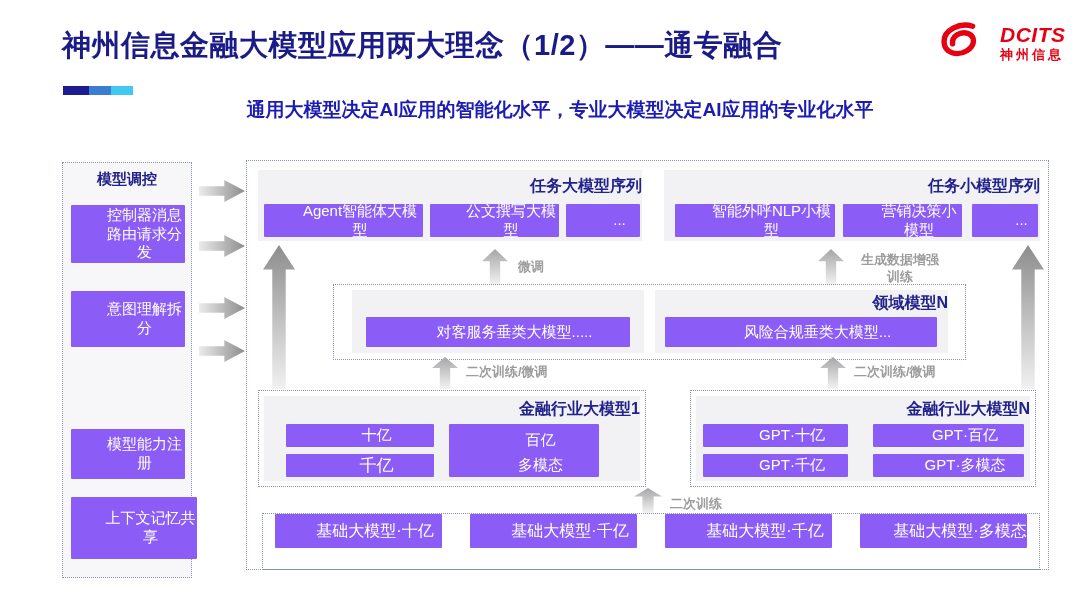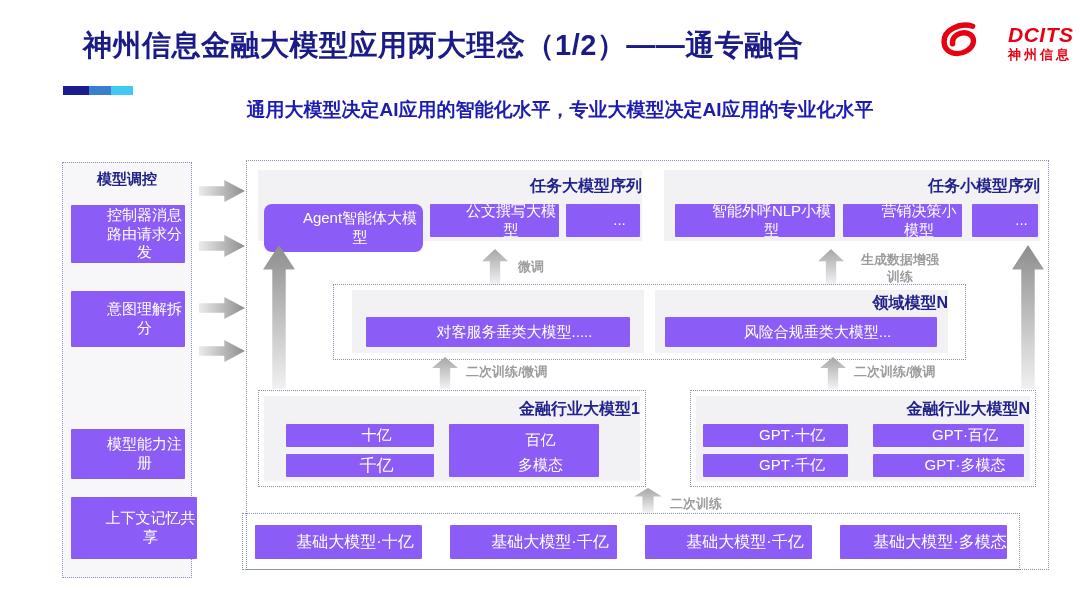--- a/index.html
+++ b/index.html
@@ -34,29 +34,29 @@
     clip-path:polygon(50% 0%,100% 34%,70% 34%,70% 100%,30% 100%,30% 34%,0% 34%);
   }
   .logo-brand{font-size:21px;font-weight:bold;font-style:italic;color:#e60012;line-height:1;letter-spacing:0.5px;}
   .logo-cn{font-size:13px;font-weight:bold;color:#e60012;letter-spacing:3px;line-height:1;margin-top:3px;}
 </style>
 </head>
 <body>
 
 <div class="stage">
 
-  <div class="abs page-title" style="left:62px;top:26px;margin-left:21px;">神州信息金融大模型应用两大理念（1/2）——通专融合</div>
+  <div class="abs page-title" style="left:62px;top:26px;">神州信息金融大模型应用两大理念（1/2）——通专融合</div>
 
   <div class="abs" style="left:63px;top:86px;">
     <span class="grad-seg" style="width:26px;background:#1c1c90;"></span><span class="grad-seg" style="width:22px;background:#3a7ed2;"></span><span class="grad-seg" style="width:22px;background:#41c9f3;"></span>
   </div>
 
   <div class="abs subtitle" style="left:40px;top:97px;width:1040px;">通用大模型决定AI应用的智能化水平，专业大模型决定AI应用的专业化水平</div>
 
-  <div class="abs" style="left:938px;top:20px;display:flex;align-items:center;gap:20px;">
+  <div class="abs" style="left:938px;top:20px;display:flex;align-items:center;gap:12px;">
     <svg width="50" height="44" viewBox="0 0 50 44">
       <g transform="rotate(-18 25 22)">
         <path d="M 39 10 C 28 2, 10 5, 7 16 C 4 27, 15 34, 26 31.5 C 35 29.5, 39 21, 32.5 15.5 C 26 10.5, 16 13, 14.5 20.5" stroke="#e60012" stroke-width="5.4" fill="none" stroke-linecap="round"></path>
       </g>
     </svg>
     <div>
       <div class="logo-brand">DCITS</div>
       <div class="logo-cn">神州信息</div>
     </div>
   </div>
@@ -71,21 +71,21 @@
 
   <div class="abs h-arrow" style="left:199px;top:178px;"></div>
   <div class="abs h-arrow" style="left:199px;top:233px;"></div>
   <div class="abs h-arrow" style="left:199px;top:295px;"></div>
   <div class="abs h-arrow" style="left:199px;top:338px;"></div>
 
   <div class="abs dotted" style="left:246px;top:160px;width:803px;height:410px;"></div>
 
   <div class="abs panel" style="left:258px;top:170px;width:384px;height:71px;">
     <div class="abs hdr" style="left:0;top:6px;width:100%;">任务大模型序列</div>
-    <div class="abs box-blue" style="left:6px;top:34px;width:159px;height:48px;font-size:15px;border-radius:8px;">Agent智能体大模型</div>
+    <div class="abs box-blue" style="left:6px;top:34px;width:159px;height:33px;font-size:15px;">Agent智能体大模型</div>
     <div class="abs box-blue" style="left:172px;top:34px;width:129px;height:33px;font-size:15px;">公文撰写大模型</div>
     <div class="abs box-blue" style="left:308px;top:34px;width:74px;height:33px;font-size:15px;">...</div>
   </div>
 
   <div class="abs panel" style="left:664px;top:170px;width:376px;height:71px;">
     <div class="abs hdr" style="left:0;top:6px;width:100%;">任务小模型序列</div>
     <div class="abs box-blue" style="left:179px;top:34px;width:119px;height:33px;font-size:15px;">营销决策小模型</div>
     <div class="abs box-blue" style="left:11px;top:34px;width:160px;height:33px;font-size:15px;">智能外呼NLP小模型</div>
     <div class="abs box-blue" style="left:308px;top:34px;width:66px;height:33px;font-size:15px;">...</div>
   </div>
@@ -131,20 +131,20 @@
       <div class="abs box-blue" style="left:7px;top:28px;width:145px;height:23px;font-size:15px;">GPT·十亿</div>
       <div class="abs box-blue" style="left:177px;top:28px;width:151px;height:23px;font-size:15px;">GPT·百亿</div>
       <div class="abs box-blue" style="left:7px;top:58px;width:145px;height:23px;font-size:15px;">GPT·千亿</div>
       <div class="abs box-blue" style="left:177px;top:58px;width:151px;height:23px;font-size:15px;">GPT·多模态</div>
     </div>
   </div>
 
   <div class="abs v-arrow-sm" style="left:634px;top:488px;width:28px;height:25px;"></div>
   <div class="abs glabel" style="left:670px;top:495px;">二次训练</div>
 
-  <div class="abs dotted" style="left:242px;top:513px;width:778px;height:57px;display:flex;align-items:center;gap:28px;padding:0 12px;">
+  <div class="abs dotted" style="left:262px;top:513px;width:778px;height:57px;display:flex;align-items:flex-start;gap:28px;padding:0 12px;">
     <div class="box-blue" style="flex:1;height:34px;font-size:16px;">基础大模型·十亿</div>
     <div class="box-blue" style="flex:1;height:34px;font-size:16px;">基础大模型·千亿</div>
     <div class="box-blue" style="flex:1;height:34px;font-size:16px;">基础大模型·千亿</div>
     <div class="box-blue" style="flex:1;height:34px;font-size:16px;">基础大模型·多模态</div>
   </div>
 
 </div>
 
 </body></html>

